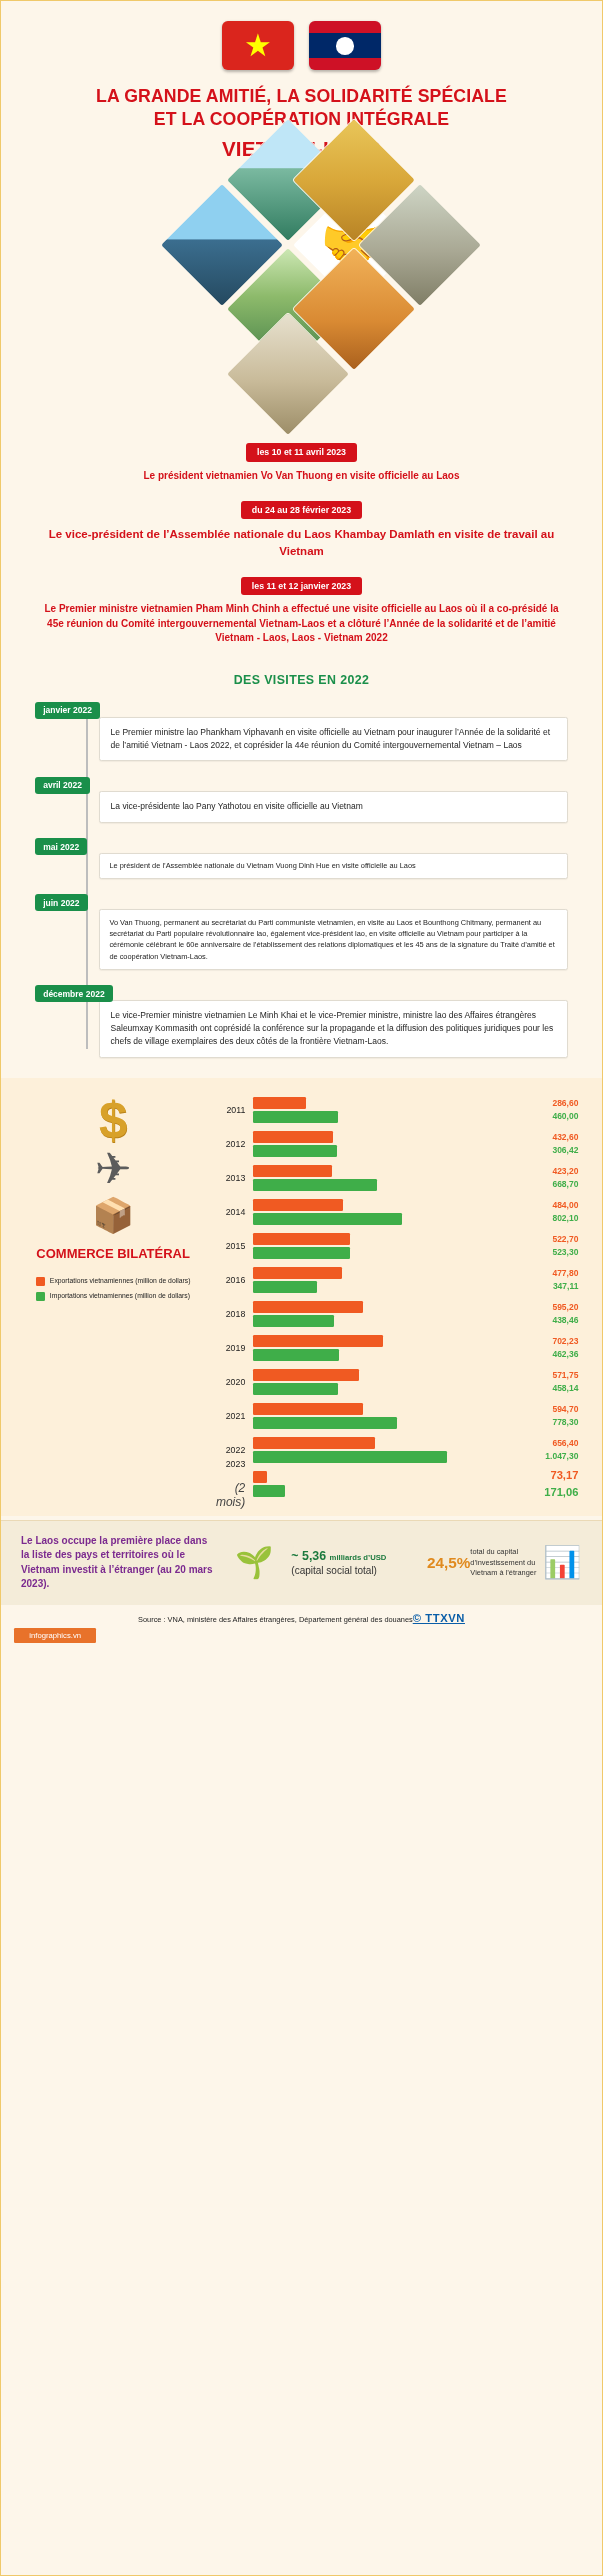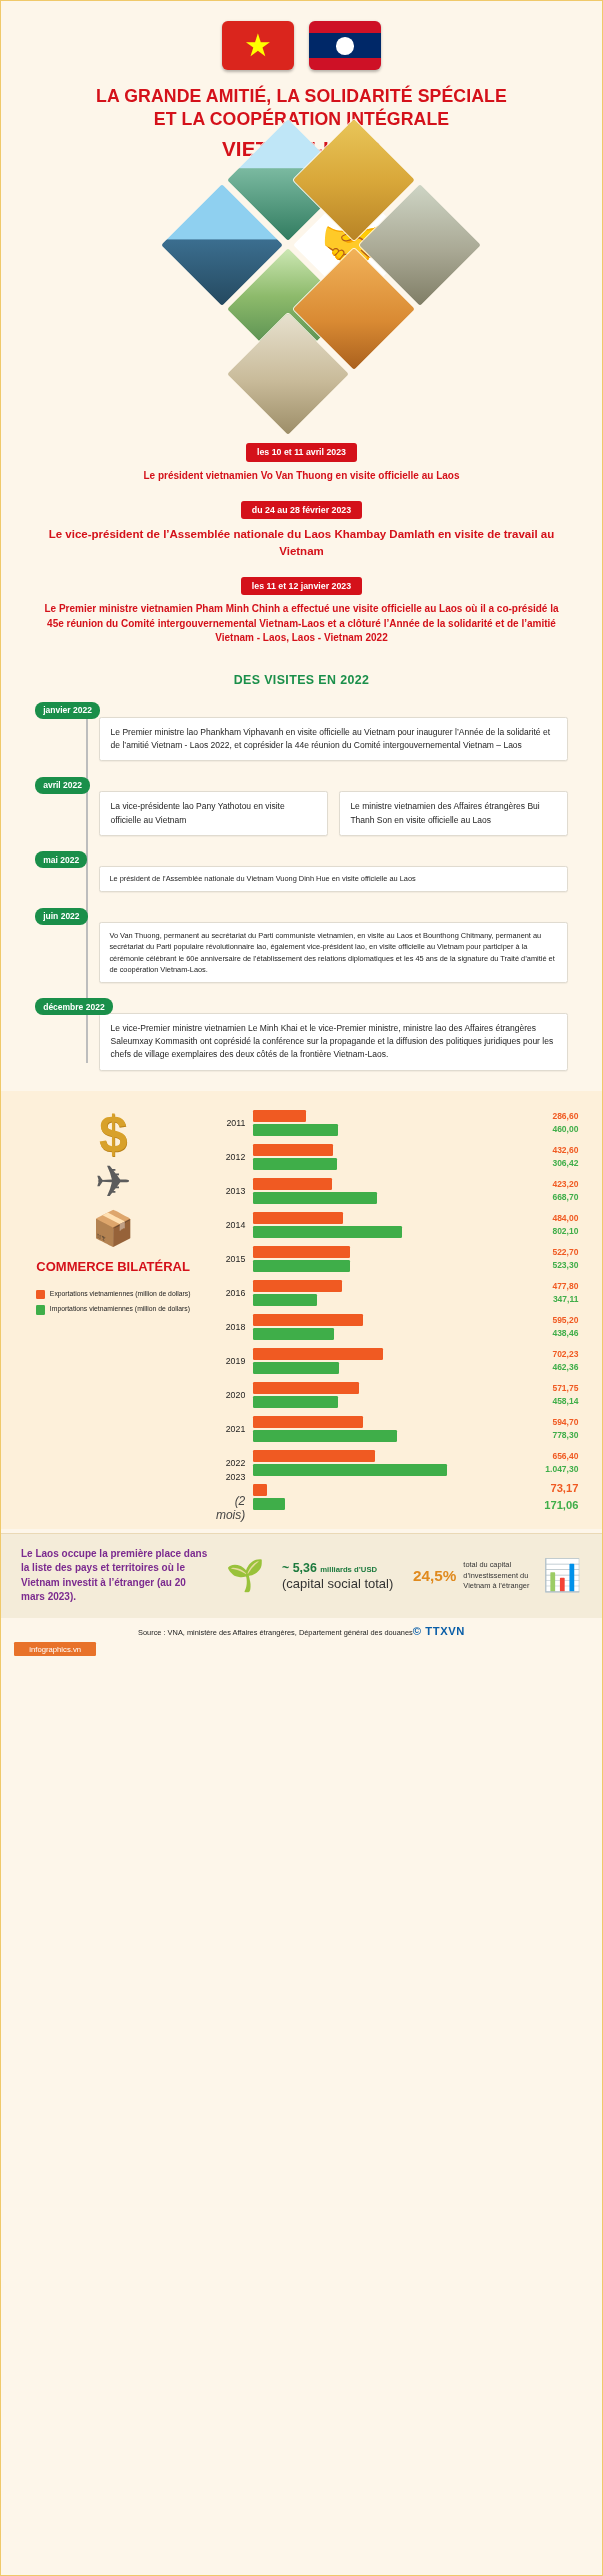--- a/index.html
+++ b/index.html
@@ -136,21 +136,21 @@
     background: #bdbdbd;
   }
   .tl-row { position: relative; margin-bottom: 15.3px; }
   .tl-pill {
     display: inline-block;
     background: #1a8f4a;
     color: #fff;
     font-weight: bold;
     font-size: 8.5px;
     padding: 3.5px 8.2px;
-    border-radius: 8px;
+    border-radius: 3px;
     position: relative;
     z-index: 2;
   }
   .tl-cards {
     display: flex;
     gap: 10.6px;
     margin-left: 64px;
     margin-top: -2.4px;
   }
   .card {
@@ -250,34 +250,34 @@
     width: 212px;
   }
   .bot-ill { font-size: 31px; width: 57px; text-align: center; }
   .bot-mid { width: 135px; }
   .bot-num {
     color: #1d7a3e;
     font-weight: bold;
     font-size: 12.4px;
   }
   .bot-num .unit { font-size: 7.7px; font-weight: bold; }
-  .bot-sub { font-size: 13px; color: #333; margin-top: 1.8px; }
-  .bot-right { flex: 1; display: flex; align-items: center; gap: 7px; }
+  .bot-sub { font-size: 10px; color: #333; margin-top: 1.8px; }
+  .bot-right { flex: 1; display: flex; align-items: center; }
   .bot-pct { color: #e08a1e; font-weight: bold; font-size: 15.3px; }
   .bot-pct-sub { font-size: 7.4px; color: #333; line-height: 1.4; }
   
   .source {
     padding: 7px 15.3px 4.7px;
     font-size: 7.4px;
     color: #222;
     display: flex;
     justify-content: center;
     align-items: flex-end;
   }
-  .ttxvn { font-weight: bold; color: #0a5ea8; font-size: 11.2px; letter-spacing: 0.6px; }
+  .ttxvn { font-weight: bold; color: #0a5ea8; font-size: 11.2px; letter-spacing: 0.6px; text-decoration: underline; }
   .footer-bar {
     background: #e8722a;
     color: #fff;
     font-size: 7.7px;
     padding: 2.9px 15.3px;
     display: inline-block;
     border-radius: 1.2px;
     margin: 0 0 8.2px 13px;
   }
 </style>
@@ -364,21 +364,20 @@
       <span class="tl-pill">janvier 2022</span>
       <div class="tl-cards">
         <div class="card">Le Premier ministre lao Phankham Viphavanh en visite officielle au Vietnam pour inaugurer l’Année de la solidarité et de l’amitié Vietnam - Laos 2022, et coprésider la 44e réunion du Comité intergouvernemental Vietnam – Laos</div>
       </div>
     </div>
 
     <div class="tl-row">
       <span class="tl-pill">avril 2022</span>
       <div class="tl-cards">
         <div class="card">La vice-présidente lao Pany Yathotou en visite officielle au Vietnam</div>
-        <div class="card">Le ministre vietnamien des Affaires étrangères Bui Thanh Son en visite officielle au Laos</div>
       </div>
     </div>
 
     <div class="tl-row">
       <span class="tl-pill">mai 2022</span>
       <div class="tl-cards">
         <div class="card small">Le président de l’Assemblée nationale du Vietnam Vuong Dinh Hue en visite officielle au Laos</div>
       </div>
     </div>
 

